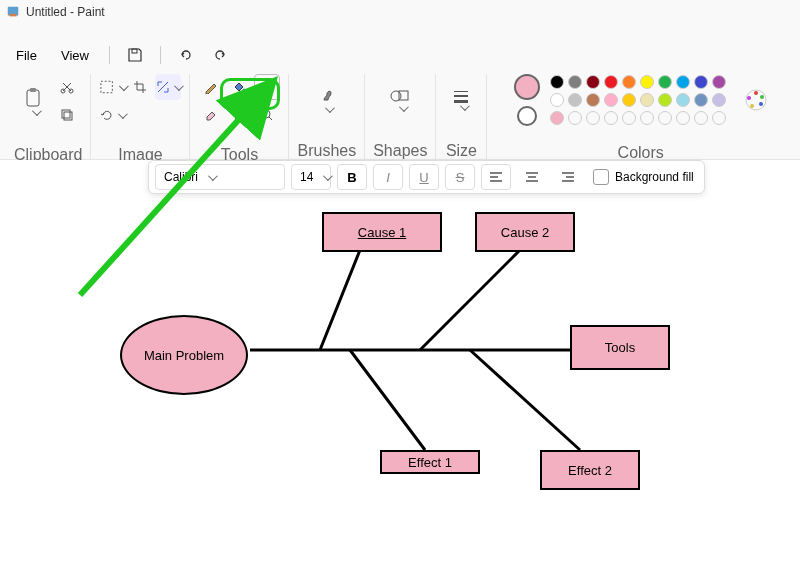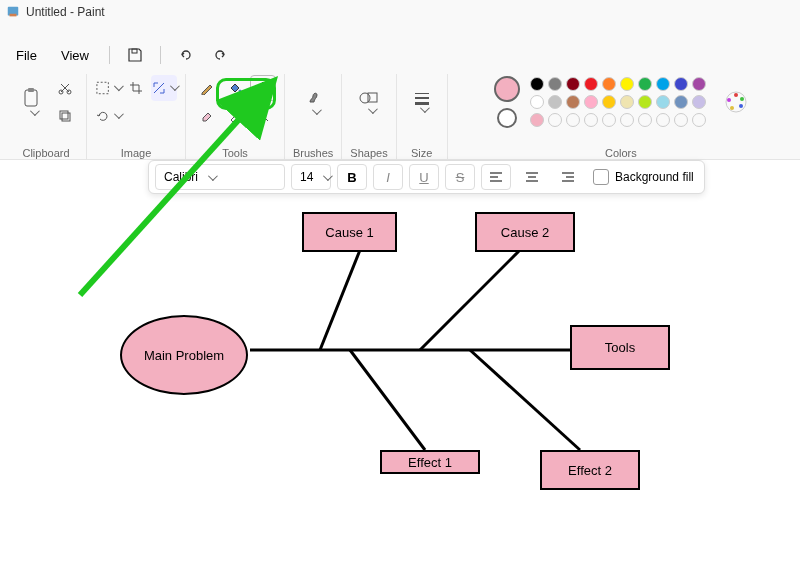--- a/index.html
+++ b/index.html
@@ -7,21 +7,21 @@
   .titlebar { display: flex; align-items: center; height: 24px; padding: 0 6px; font-size: 12px; color: #333; gap: 6px; }
   .titlebar svg { width: 14px; height: 14px; }
   .menubar { display: flex; align-items: center; height: 30px; padding: 0 6px; gap: 4px; margin-top: 16px; }
   .menu-text { font-size: 13px; padding: 4px 10px; cursor: default; }
   .menu-sep { width: 1px; height: 18px; background: #ccc; margin: 0 6px; }
   .icon-btn { width: 30px; height: 26px; display: flex; align-items: center; justify-content: center; border-radius: 4px; cursor: default; }
   .ribbon { display: flex; background: #f9f9f9; border-bottom: 1px solid #e5e5e5; height: 90px; padding: 4px 6px 0; }
   .group { display: flex; flex-direction: column; align-items: center; padding: 0 8px; border-right: 1px solid #e5e5e5; }
   .group:last-child { border-right: none; }
   .group-row { display: flex; gap: 4px; height: 64px; align-items: center; }
-  .group-label { font-size: 11px; color: #666; margin-top: 18px; }
+  .group-label { font-size: 16px; color: #666; margin-top: 18px; }
   .big-btn { width: 34px; height: 50px; display: flex; flex-direction: column; align-items: center; justify-content: center; border-radius: 4px; }
   .sm-btn { width: 26px; height: 26px; display: flex; align-items: center; justify-content: center; border-radius: 4px; }
   .tool-col { display: flex; flex-direction: column; gap: 2px; }
   .tool-row { display: flex; gap: 2px; }
   .selected-color { width: 26px; height: 26px; border-radius: 50%; border: 2px solid #666; }
   .swatches { display: grid; grid-template-columns: repeat(10, 14px); grid-auto-rows: 14px; gap: 4px; }
   .sw { width: 14px; height: 14px; border-radius: 50%; border: 1px solid #ccc; }
   .edit-colors { width: 24px; height: 24px; margin-left: 8px; }
   .text-toolbar { position: absolute; left: 148px; top: 160px; height: 34px; background: #fff; border: 1px solid #ddd; border-radius: 6px; display: flex; align-items: center; padding: 3px 6px; gap: 6px; box-shadow: 0 2px 6px rgba(0,0,0,0.1); }
   .dd { height: 26px; border: 1px solid #ddd; border-radius: 4px; display: flex; align-items: center; padding: 0 8px; font-size: 12px; gap: 6px; background: #fff; }
@@ -278,21 +278,21 @@
     <svg class="fish-line" width="800" height="400" style="left:0;top:0;">
       <line x1="250" y1="150" x2="570" y2="150" stroke="#000" stroke-width="3"></line>
       <line x1="320" y1="150" x2="360" y2="50" stroke="#000" stroke-width="3"></line>
       <line x1="420" y1="150" x2="520" y2="50" stroke="#000" stroke-width="3"></line>
       <line x1="350" y1="150" x2="425" y2="250" stroke="#000" stroke-width="3"></line>
       <line x1="470" y1="150" x2="580" y2="250" stroke="#000" stroke-width="3"></line>
     </svg>
     <div class="fish-box fish-ellipse" style="left:120px; top:115px; width:128px; height:80px;">
         <span>Main Problem</span>
       </div>
-    <div class="fish-box" style="left:302px; top:12px; width:95px; height:40px;">
+    <div class="fish-box" style="left:322px; top:12px; width:120px; height:40px;text-decoration:underline;">
         <span>Cause 1</span>
       </div>
     <div class="fish-box" style="left:475px; top:12px; width:100px; height:40px;">
         <span>Cause 2</span>
       </div>
     <div class="fish-box" style="left:380px; top:250px; width:100px; height:24px;">
         <span>Effect 1</span>
       </div>
     <div class="fish-box" style="left:540px; top:250px; width:100px; height:40px;">
         <span>Effect 2</span>

